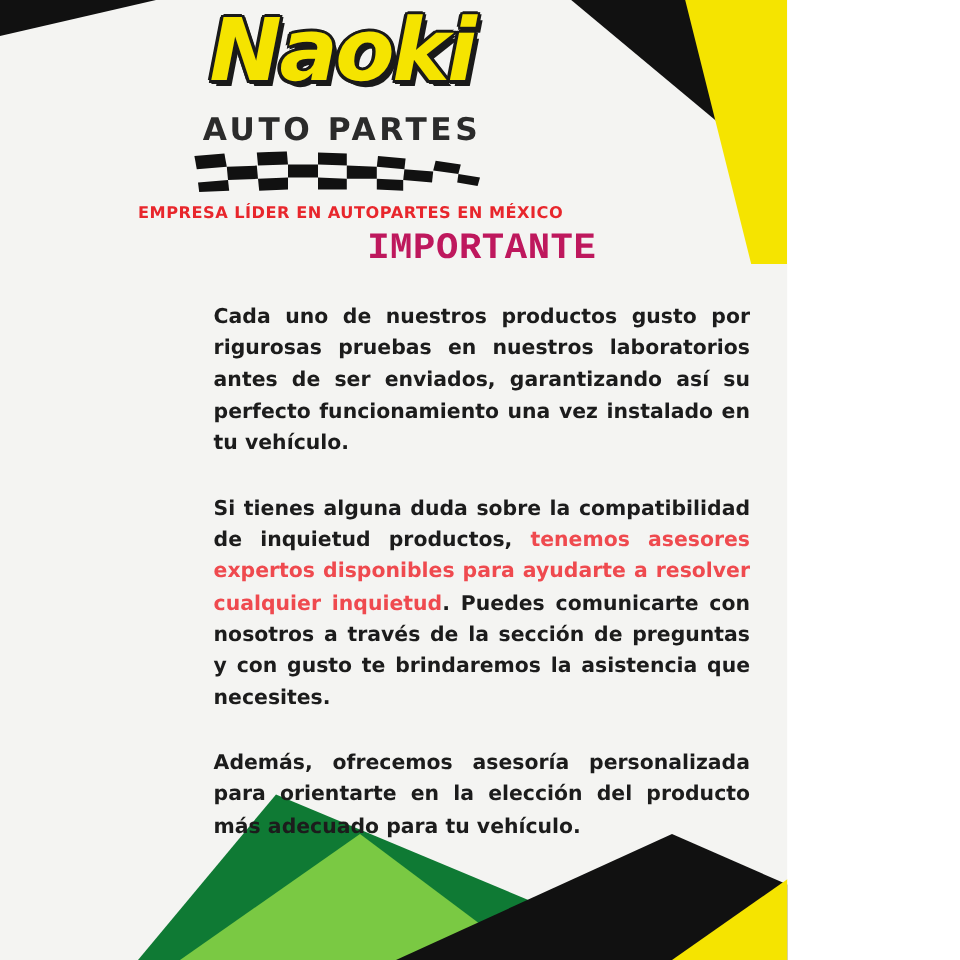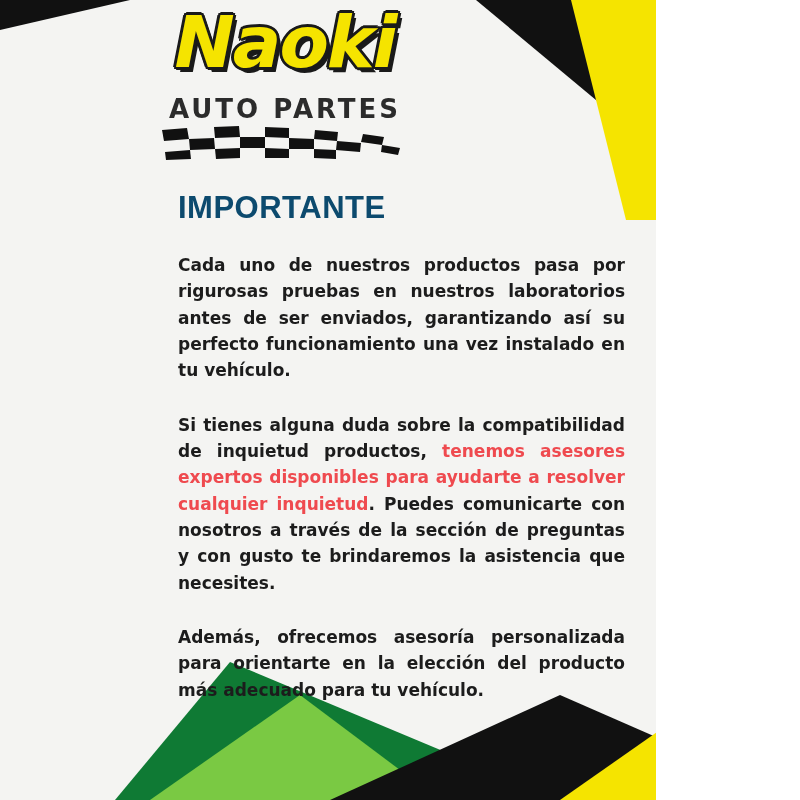--- a/index.html
+++ b/index.html
@@ -79,25 +79,26 @@
 
   
   #content {
     position: absolute;
     top: 190px;
     left: 178px;
     width: 447px;
   }
   #heading {
     margin: 0 0 26px 0;
-    font-family: Liberation Sans, sans-serif;
+    font-family: Liberation Mono, monospace;
     font-size: 31px;
     font-weight: bold;
-    color: #0c4a6e;
+    color: #be185d;
     letter-spacing: 0.5px;
+    text-align: center;
   }
   .para {
     margin: 0 0 28px 0;
     font-family: "DejaVu Sans", sans-serif;
     font-size: 17px;
     font-weight: bold;
     line-height: 1.55;
     color: #1c1c1c;
     text-align: justify;
   }
@@ -147,25 +148,26 @@
         <polygon points="222,19 240,22 238,29 221,26" fill="#111111"></polygon>
 
         <polygon points="4,15 29,13 30,24 5,26" fill="#111111" opacity="0"></polygon>
         <polygon points="5,26 30,24 31,33 6,34" fill="#111111"></polygon>
         <polygon points="55,23 80,22 80,32 56,33" fill="#111111"></polygon>
         <polygon points="105,22 129,23 129,32 105,32" fill="#111111"></polygon>
         <polygon points="154,23 176,24 176,33 154,32" fill="#111111"></polygon>
       </g>
     </svg>
 
+    <div id="tagline">EMPRESA LÍDER  EN AUTOPARTES EN MÉXICO</div>
   </div>
 
   <div id="content">
     <div id="heading">IMPORTANTE</div>
 
-    <p class="para">Cada uno de nuestros productos pasa por rigurosas pruebas en nuestros laboratorios antes de ser enviados, garantizando así su perfecto funcionamiento una vez instalado en tu vehículo.</p>
+    <p class="para">Cada uno de nuestros productos gusto por rigurosas pruebas en nuestros laboratorios antes de ser enviados, garantizando así su perfecto funcionamiento una vez instalado en tu vehículo.</p>
 
     <p class="para"><span>Si tienes alguna duda sobre la compatibilidad de inquietud productos, </span><span class="hl">tenemos asesores expertos disponibles para ayudarte a resolver cualquier inquietud</span><span>. Puedes comunicarte con nosotros a través de la sección de preguntas y con gusto te brindaremos la asistencia que necesites.</span></p>
 
     <p class="para">Además, ofrecemos asesoría personalizada para orientarte en la elección del producto más adecuado para tu vehículo.</p>
   </div>
 
 </div>
 
 </body></html>

